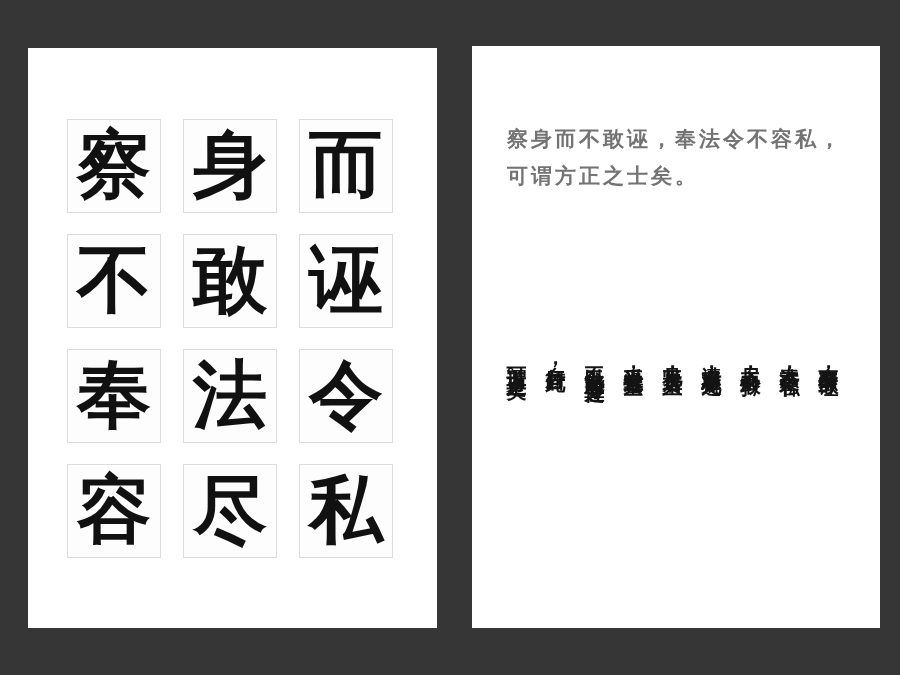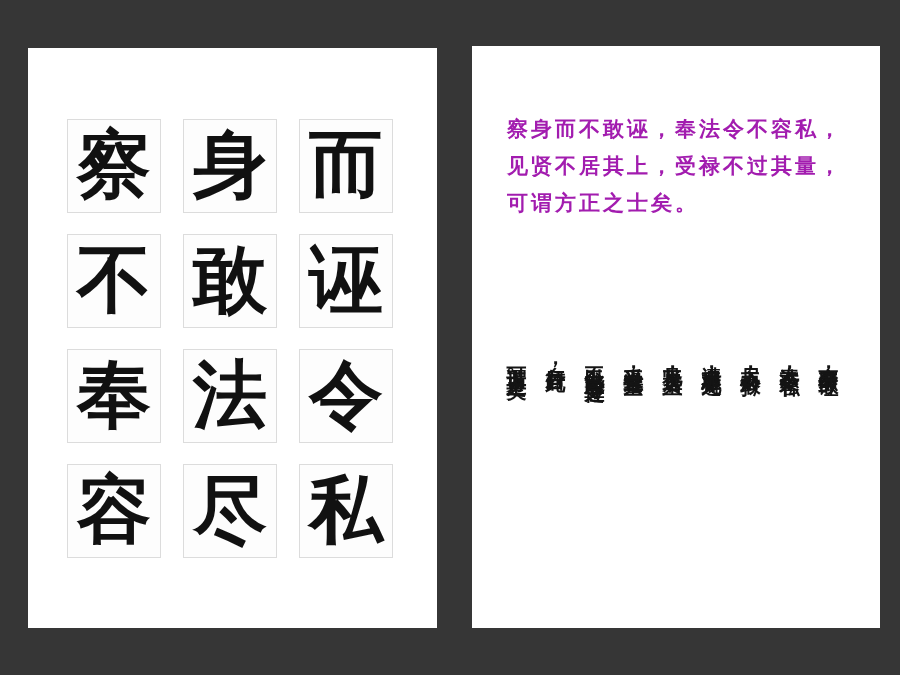--- a/index.html
+++ b/index.html
@@ -49,27 +49,26 @@
     align-items: center;
     justify-content: center;
     font-size: 74px;
     font-weight: bold;
     color: #111111;
     overflow: hidden;
   }
   .paragraph {
     position: absolute;
     left: 35px;
-    top: 66px;
-    color: #a21caf;
+    top: 74px;
+    color: #737373;
     font-size: 21px;
     font-weight: bold;
     line-height: 37px;
     letter-spacing: 3px;
-    font-family: Liberation Mono, monospace;
   }
   .paragraph-line {
     white-space: nowrap;
   }
   .vertical-block {
     position: absolute;
     top: 305px;
     right: 32px;
     height: 248px;
     writing-mode: vertical-rl;
@@ -101,21 +100,20 @@
       <div class="char-cell">令</div>
       <div class="char-cell">容</div>
       <div class="char-cell">尽</div>
       <div class="char-cell">私</div>
     </div>
   </section>
 
   <section class="panel panel-right">
     <div class="paragraph">
       <div class="paragraph-line">察身而不敢诬，奉法令不容私，</div>
-      <div class="paragraph-line">见贤不居其上，受禄不过其量，</div>
       <div class="paragraph-line">可谓方正之士矣。</div>
     </div>
     <div class="vertical-block">
       <div class="vertical-column">察身而不敢诬，</div>
       <div class="vertical-column">奉法令不容私，</div>
       <div class="vertical-column">尽心力不敢矜，</div>
       <div class="vertical-column">遭患难不避死，</div>
       <div class="vertical-column">见贤不居其上，</div>
       <div class="vertical-column">受禄不过其量，</div>
       <div class="vertical-column">不以无能居尊显之位。</div>

